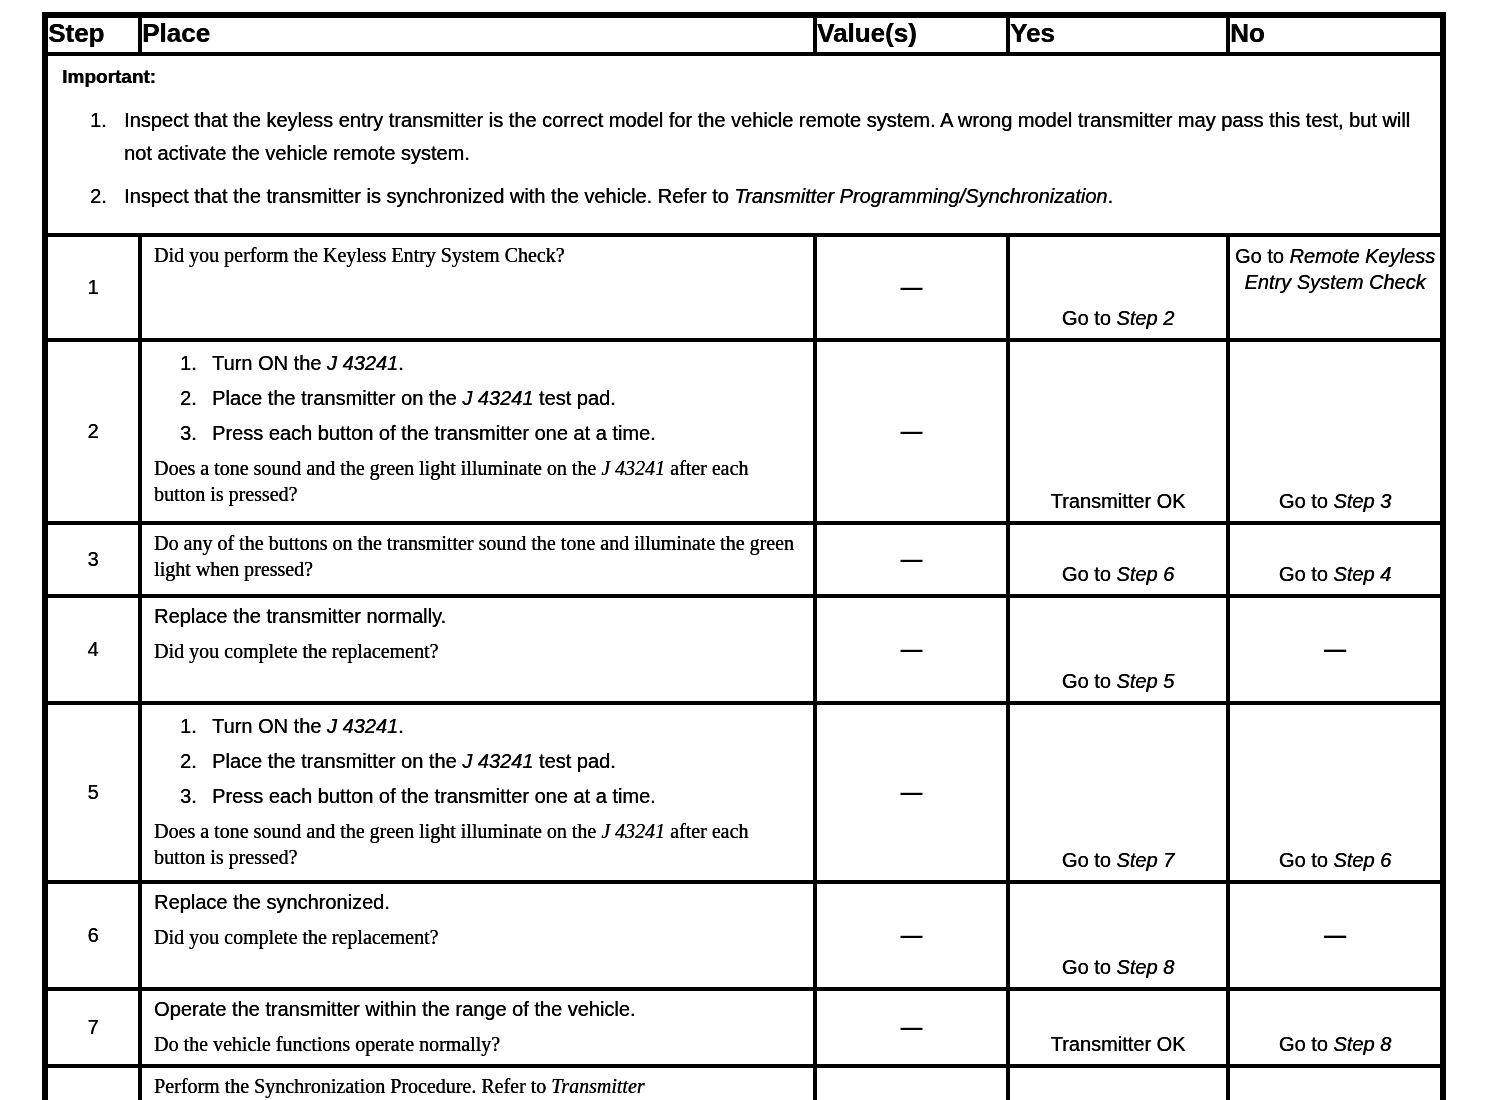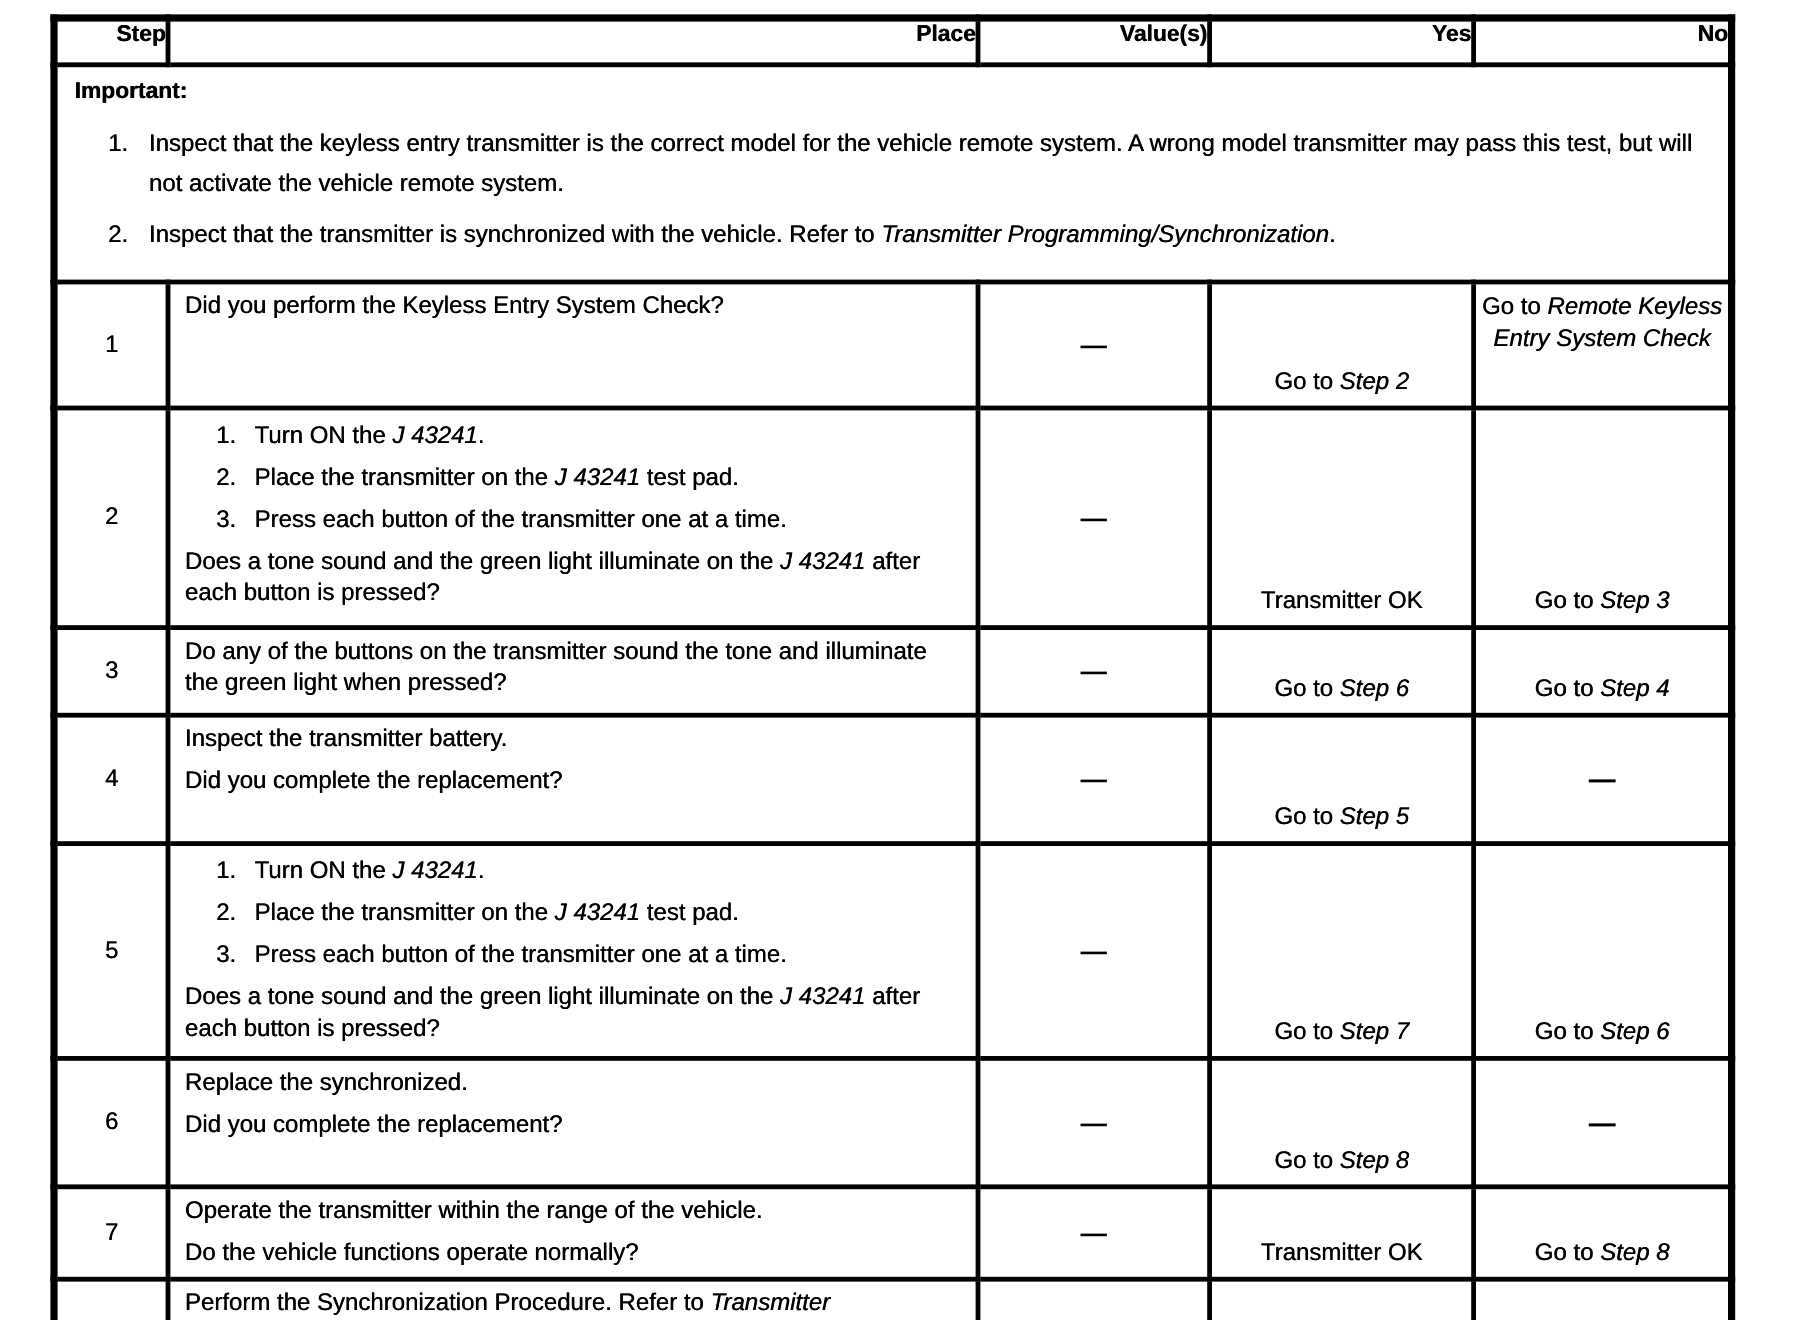--- a/index.html
+++ b/index.html
@@ -21,23 +21,23 @@
     background: #fff;
   }
   .diag-table th, .diag-table td {
     border: 4px solid #000;
     padding: 0;
     vertical-align: top;
   }
   .diag-table { border: 6px solid #000; }
   thead th {
     height: 34px;
-    text-align: right;
+    text-align: left;
     vertical-align: middle;
-    font-size: 19px;
+    font-size: 26px;
     font-weight: bold;
     text-shadow: 0.4px 0 0 #000;
   }
   
   .txt { font-size: 20px; line-height: 26px; text-shadow: 0.35px 0 0 #000; }
 
   
   td.important-cell { padding: 8px 14px 10px 14px; height: 128px; }
   .imp-label { font-size: 19px; font-weight: bold; text-shadow: 0.5px 0 0 #000; margin-bottom: 14px; }
   .imp-item {
@@ -52,21 +52,21 @@
   
   td.c-step   { text-align: center; vertical-align: middle; font-size: 20px; text-shadow: 0.35px 0 0 #000; }
   td.c-action { padding: 5px 12px 6px 12px; }
   td.c-value  { text-align: center; vertical-align: middle; font-size: 22px; font-weight: bold; }
   td.c-yes    { text-align: center; vertical-align: bottom; padding-bottom: 7px; }
   td.c-no     { text-align: center; vertical-align: bottom; padding-bottom: 7px; }
   td.c-no.pos-top { vertical-align: top; padding-top: 6px; }
   td.c-no.pos-mid { vertical-align: middle; padding-bottom: 0; font-size: 22px; font-weight: bold; }
 
   .para { margin: 0 0 9px 0; }
-  .para:last-child { margin-bottom: 0; }
+  .para:last-child { margin-bottom: 0; font-family: Liberation Serif, serif; }
   .para.question { }
   .li {
     display: grid;
     grid-template-columns: 32px 1fr;
     margin: 3px 0 9px 26px;
   }
   
   tr.r1 td { height: 88px; }
   tr.r2 td { height: 168px; }
   tr.r3 td { height: 58px; }
@@ -151,21 +151,21 @@
             <div class="para"><span>Do any of the buttons on the transmitter sound the tone and illuminate the green light when pressed?</span></div>
           </td>
         <td class="c-value">—</td>
         <td class="c-yes txt"><span>Go to </span><i>Step 6</i></td>
         <td class="c-no txt"><span>Go to </span><i>Step 4</i></td>
       </tr>
 
       <tr class="r4">
         <td class="c-step">4</td>
         <td class="c-action txt">
-            <div class="para"><span>Inspect the transmitter battery.</span></div>
+            <div class="para"><span>Replace the transmitter normally.</span></div>
             <div class="para"><span>Did you complete the replacement?</span></div>
           </td>
         <td class="c-value">—</td>
         <td class="c-yes txt"><span>Go to </span><i>Step 5</i></td>
         <td class="c-no pos-mid txt"><span>—</span></td>
       </tr>
 
       <tr class="r5">
         <td class="c-step">5</td>
         <td class="c-action txt">

